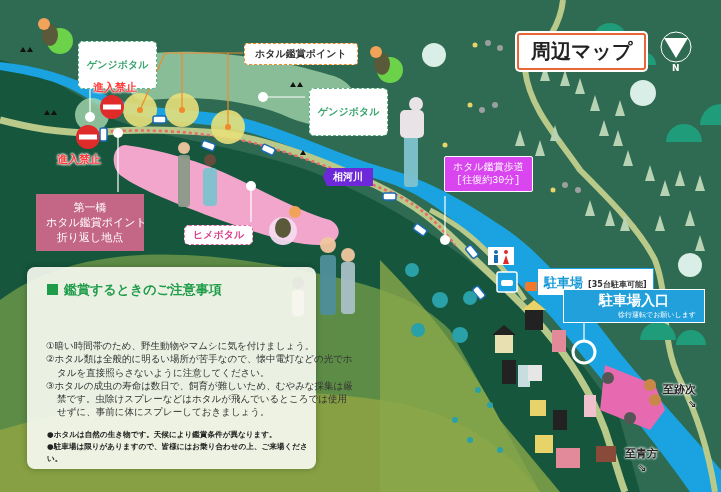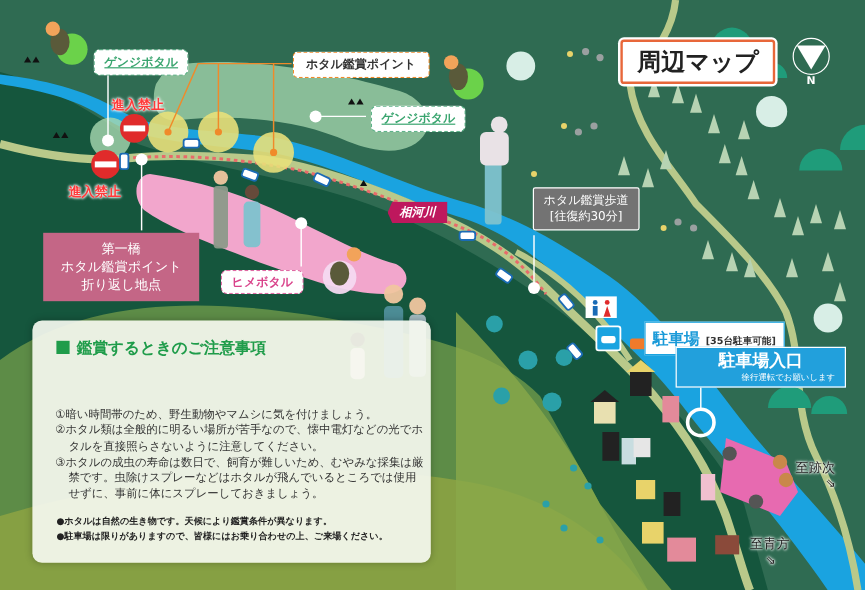--- a/index.html
+++ b/index.html
@@ -1,35 +1,35 @@
 <!DOCTYPE html>
 <html><head>
 <meta charset="utf-8">
 <style>
   html,body{margin:0;padding:0;}
   body{width:721px;height:492px;overflow:hidden;position:relative;background:#2f6b52;font-family:"DejaVu Sans","Liberation Sans",sans-serif;}
   #map{position:absolute;left:0;top:0;width:721px;height:492px;}
   .lbl{position:absolute;box-sizing:border-box;white-space:nowrap;text-align:center;}
-  .genji{background:#fff;border:1.5px dashed #5fb38a;border-radius:5px;color:#3aa56f;font-size:10px;font-weight:bold;padding:3px 8px;text-decoration:underline;}
+  .genji{background:#fff;border:1.5px dashed #5fb38a;border-radius:5px;color:#3aa56f;font-size:10px;font-weight:bold;padding:16px 8px;}
   .hime{background:#fff;border:1.5px dashed #e06aa4;border-radius:5px;color:#d9428a;font-size:10px;font-weight:bold;padding:2px 8px;}
   .point{background:#fff;border:1.5px dashed #f08a2a;border-radius:4px;color:#333;font-size:10px;font-weight:bold;padding:3px 10px;}
   .noentry{color:#ff3a3a;font-size:11px;font-weight:bold;text-shadow:0 0 2px #fff,0 0 2px #fff,0 0 3px #fff;}
-  .bridge{background:#c46686;color:#fff;font-size:11px;line-height:15px;padding:6px 10px;width:130px;}
-  .river{background:#be185d;color:#fff;font-size:10px;font-weight:bold;padding:2px 10px;clip-path:polygon(8% 0,100% 0,100% 100%,8% 100%,0 50%);font-style:italic;}
-  .trail{background:#737373;border:1.5px solid #fff;border-radius:2px;color:#fff;font-size:10px;line-height:13px;padding:4px 8px;}
+  .bridge{background:#c46686;color:#fff;font-size:11px;line-height:15px;padding:6px 10px;width:108px;}
+  .river{background:#6d28d9;color:#fff;font-size:10px;font-weight:bold;padding:2px 10px;clip-path:polygon(8% 0,100% 0,100% 100%,8% 100%,0 50%);}
+  .trail{background:#d946ef;border:1.5px solid #fff;border-radius:2px;color:#fff;font-size:10px;line-height:13px;padding:4px 8px;font-family:Liberation Mono, monospace;}
   .parking{background:#fff;border:1px solid #1aa3e0;padding:3px 6px;}
   .parking .big{color:#1a9ad8;font-size:13px;font-weight:bold;}
   .parking .small{color:#333;font-size:8px;font-weight:bold;}
   .entrance{background:#22a0dc;border:1.5px solid #fff;color:#fff;padding:2px 8px;}
   .entrance .t1{font-size:14px;font-weight:bold;display:block;}
   .entrance .t2{font-size:7px;display:block;margin-left:46px;}
-  .dir{color:#222;font-size:11px;font-weight:normal;text-shadow:0 0 2px #fff,0 0 2px #fff,0 0 3px #fff;}
+  .dir{color:#222;font-size:11px;font-weight:bold;text-shadow:0 0 2px #fff,0 0 2px #fff,0 0 3px #fff;}
   .title{background:#fff;border:2px solid #e8673a;border-radius:3px;color:#222;font-size:20px;font-weight:bold;padding:3px 12px;box-shadow:0 0 0 2px #fff;}
   .north{color:#fff;font-size:9px;font-weight:bold;}
-  #notice{position:absolute;left:27px;top:267px;width:332px;height:202px;background:rgba(246,248,240,0.92);border-radius:8px;box-shadow:0 0 6px rgba(0,0,0,0.25);}
+  #notice{position:absolute;left:27px;top:267px;width:289px;height:202px;background:rgba(246,248,240,0.92);border-radius:8px;box-shadow:0 0 6px rgba(0,0,0,0.25);}
   #notice .nh{position:absolute;left:20px;top:14px;color:#1f9c4a;font-family:"DejaVu Serif","Liberation Serif",serif;font-size:13px;font-weight:bold;}
   #notice .nh .sq{display:inline-block;width:11px;height:11px;background:#1f9c4a;margin-right:6px;vertical-align:-1px;}
   #notice .sub{position:absolute;left:20px;top:45px;width:315px;height:20px;background:#7c7d80;color:#fff;font-size:10.5px;line-height:20px;padding-left:10px;box-sizing:border-box;}
   #notice .items{position:absolute;left:19px;top:72px;width:310px;font-size:9.5px;line-height:13.3px;color:#333;}
   #notice .items div{padding-left:11px;text-indent:-11px;}
   #notice .notes{position:absolute;left:20px;top:162px;font-size:7.6px;line-height:12px;color:#222;font-weight:bold;}
 </style>
 </head>
 <body>
 

